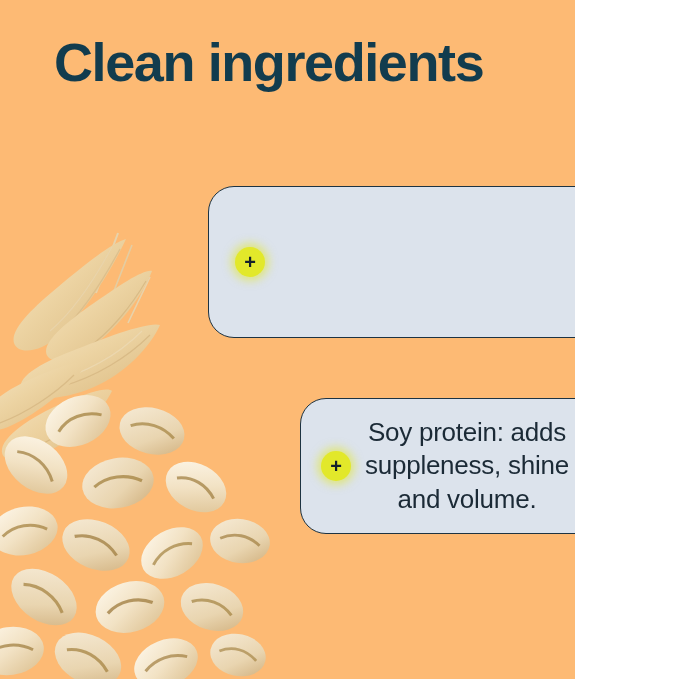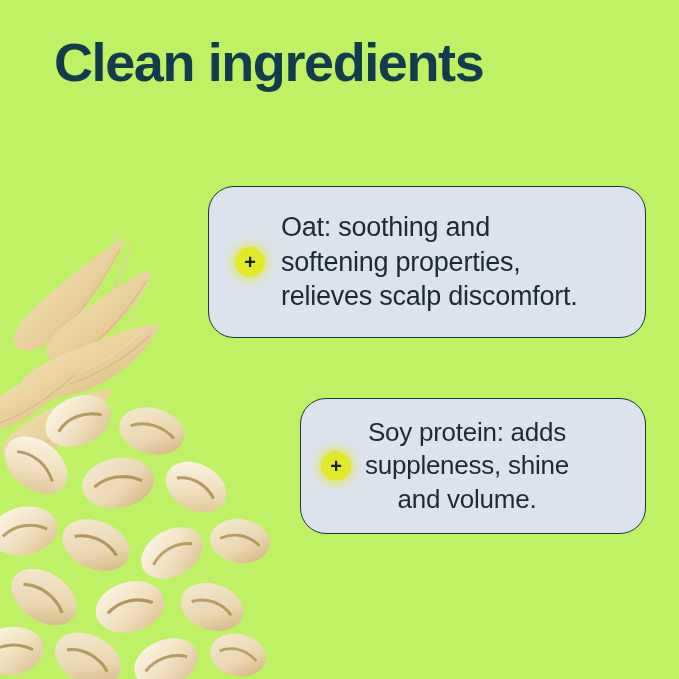--- a/index.html
+++ b/index.html
@@ -8,23 +8,23 @@
   }
   body {
     width: 679px;
     height: 679px;
     overflow: hidden;
     font-family: "Liberation Sans", sans-serif;
   }
 
   #poster {
     position: relative;
-    width: 679px;
+    width: 575px;
     height: 679px;
-    background: #bef264;
+    background: #fdba74;
     overflow: hidden;
   }
 
   
   #page-title {
     position: absolute;
     left: 54px;
     top: 34px;
     font-size: 54px;
     font-weight: 700;
@@ -220,23 +220,20 @@
         <g transform="translate(238,440) rotate(12)">
           <ellipse rx="28" ry="21" fill="url(#flakeG2)"></ellipse>
           <path d="M-19 0 C-7 -8 7 -7 19 2" stroke="#a3813f" stroke-width="2.8" fill="none" opacity="0.66"></path>
         </g>
       </g>
     </svg>
   </div>
 
   <div class="card" id="card-oat">
     <span class="plus-badge">+</span>
-    <div class="card-text">Oat: soothing and
-softening properties,
-relieves scalp discomfort.</div>
   </div>
 
   <div class="card" id="card-soy">
     <span class="plus-badge">+</span>
     <div class="card-text">Soy protein: adds
 suppleness, shine
 and volume.</div>
   </div>
 
 </div>

